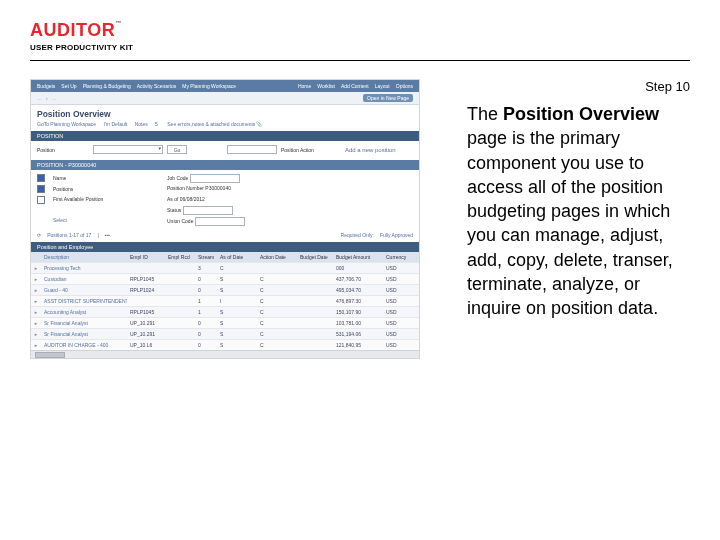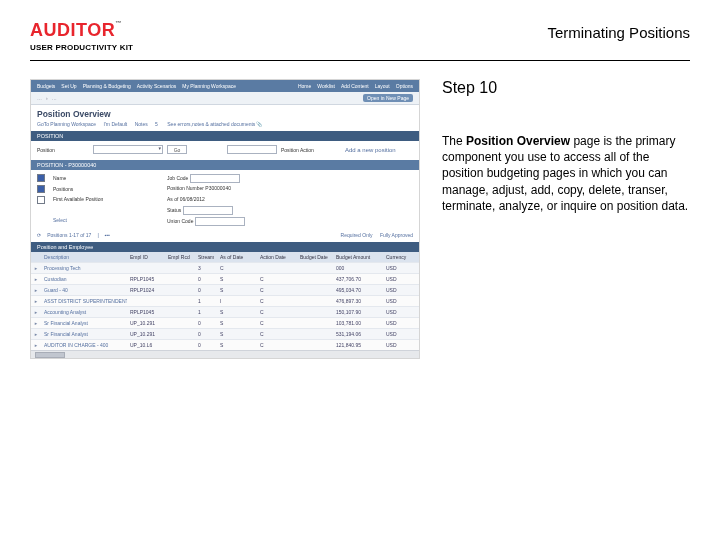--- a/index.html
+++ b/index.html
@@ -10,22 +10,22 @@
   .brand { display: flex; flex-direction: column; }
   .oracle-logo { font-size: 18px; font-weight: 700; color: #e8252d; letter-spacing: 0.5px; font-family: Arial, sans-serif; }
   .oracle-logo .tm { font-size: 6px; vertical-align: top; color:#555;}
   .upk { font-size: 8px; font-weight: 700; color:#000; letter-spacing:0.2px; margin-top:2px;}
   .doc-title { font-size: 15px; color:#000; margin-top:4px; }
   .rule { border: none; border-top: 1px solid #000; margin: 0 30px 18px 30px; }
   
   .cols { display:flex; padding:0 30px; }
   .left { width: 390px; margin-right: 22px; }
   .right { flex:1; }
-  .step { font-size: 16px; margin-bottom: 36px; }
-  .desc { font-size: 12px; line-height: 1.35; }
+  .step { font-size: 13px; margin-bottom: 8px; text-align: right; }
+  .desc { font-size: 18px; line-height: 1.35; margin-left: 25px; }
   .desc b { font-weight: 700; }
   
   .screenshot { width: 390px; background:#fff; border:1px solid #d5d5d5; font-size:6px; color:#555; }
   .ss-topbar { background:#5a7ba3; color:#fff; height:12px; display:flex; gap:6px; align-items:center; padding:0 6px; font-size:5px;}
   .ss-topbar span { white-space:nowrap; }
   .ss-breadcrumb { background:#eef2f6; border-bottom:1px solid #d0d7e0; padding:2px 6px; font-size:5px; color:#5570a0; display:flex; align-items:center; gap:4px;}
   .ss-breadcrumb .sep{color:#889;}
   .ss-breadcrumb .spacer{flex:1;}
   .ss-breadcrumb .pill{background:#6f8fb5;color:#fff;border-radius:2px;padding:1px 4px;}
   .ss-title { font-size:8.5px; font-weight:700; color:#3b4a66; padding:4px 6px 2px 6px;}
@@ -66,21 +66,20 @@
 <body>
 <div class="page">
 
 <div class="header">
   <div class="brand">
     <div class="oracle-logo">
       <span>AUDITOR</span><span class="tm">™</span>
     </div>
     <div class="upk">USER PRODUCTIVITY KIT</div>
   </div>
-  <div class="doc-title">Terminating Positions</div>
 </div>
 <hr class="rule">
 
 <div class="cols">
   <div class="left">
 
     <div class="screenshot">
       <div class="ss-topbar">
         <span>Budgets</span>
         <span>Set Up</span>

